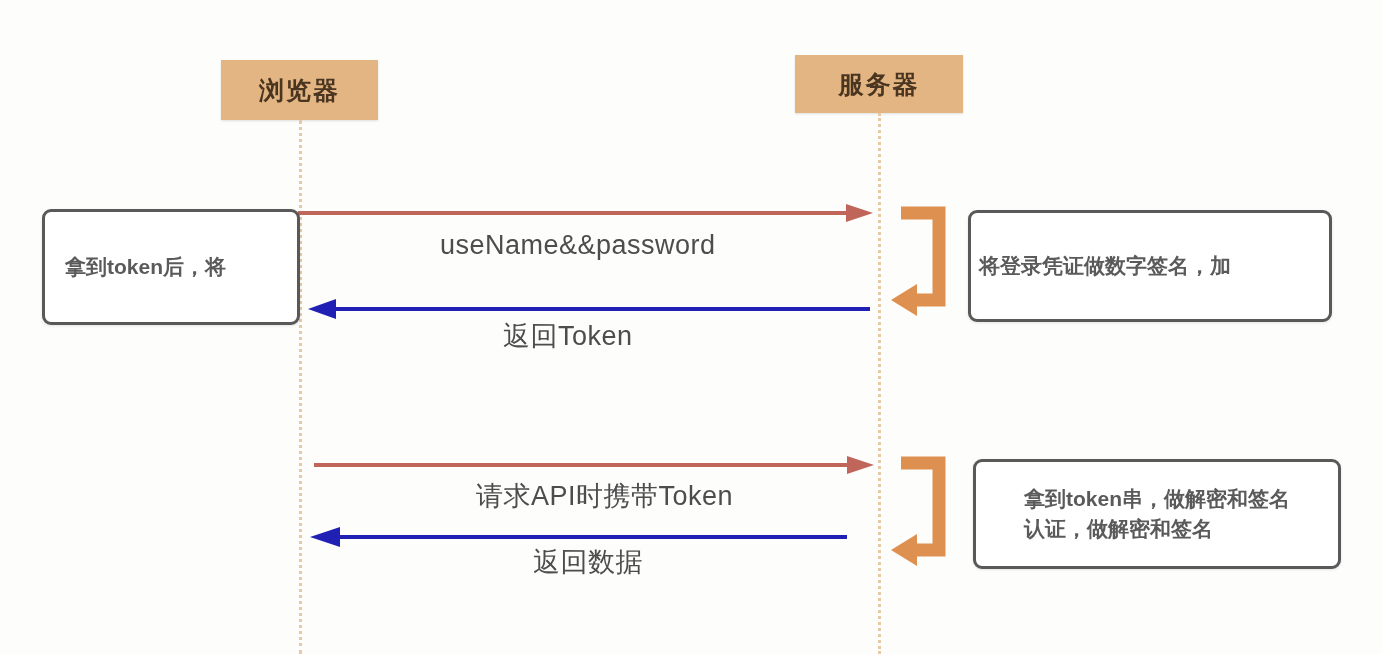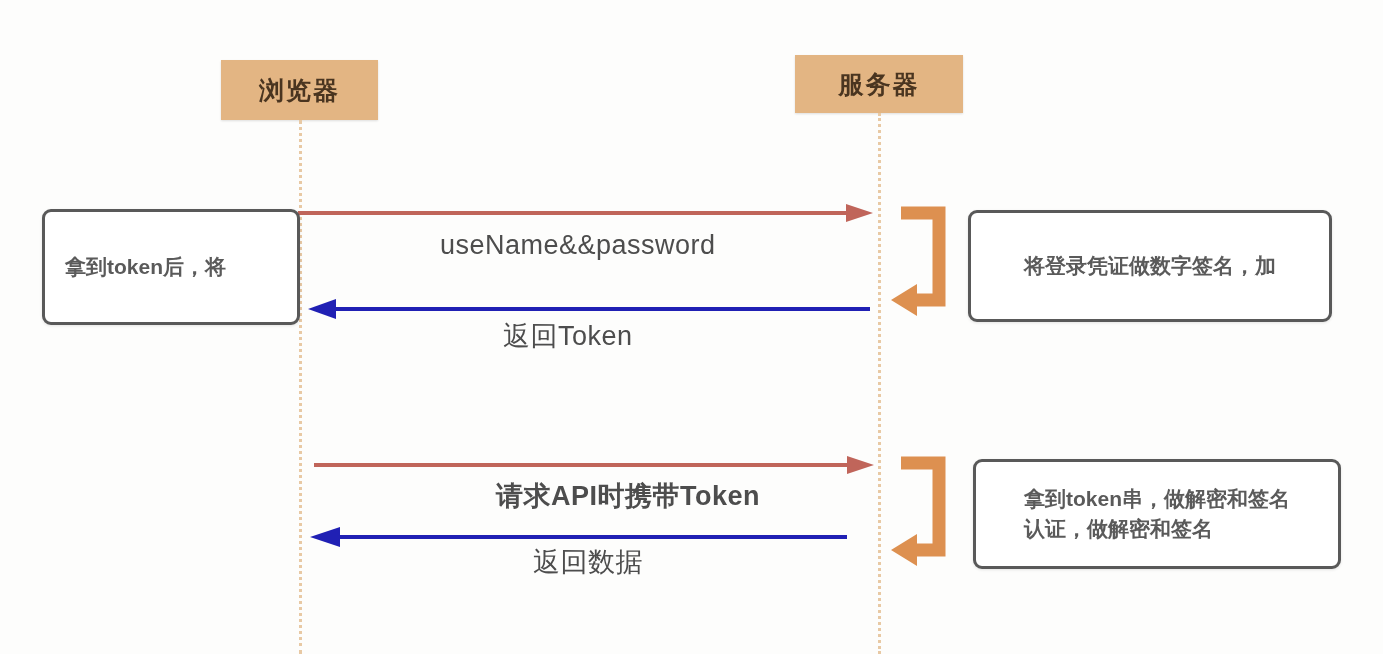--- a/index.html
+++ b/index.html
@@ -82,22 +82,22 @@
     padding: 0 20px;
     justify-content: flex-start;
     text-align: left;
     margin-left: 20px;
   }
   #note-server-sign {
     left: 968px;
     top: 210px;
     width: 364px;
     height: 112px;
-    padding: 0 16px;
-    justify-content: center;
+    padding: 0 8px;
+    justify-content: flex-start;
     text-align: center;
   }
   #note-server-verify {
     left: 973px;
     top: 459px;
     width: 368px;
     height: 110px;
     padding: 0 18px;
     justify-content: center;
     text-align: left;
@@ -119,21 +119,21 @@
     margin-top: 44px;
   }
 
   #msg1 { left: 298px; top: 200px; width: 575px; }
   #label1 { left: 440px; top: 186px; }
 
   #msg2 { left: 308px; top: 296px; width: 562px; }
   #label2 { left: 503px; top: 274px; text-align: right; }
 
   #msg3 { left: 314px; top: 452px; width: 560px; }
-  #label3 { left: 496px; top: 434px; font-weight: bold; }
+  #label3 { left: 476px; top: 434px; }
 
   #msg4 { left: 310px; top: 524px; width: 537px; }
   #label4 { left: 533px; top: 500px; }
 
   
   .selfcall {
     position: absolute;
   }
   .selfcall svg { display: block; overflow: visible; }
   #selfcall-1 { left: 895px; top: 200px; }

